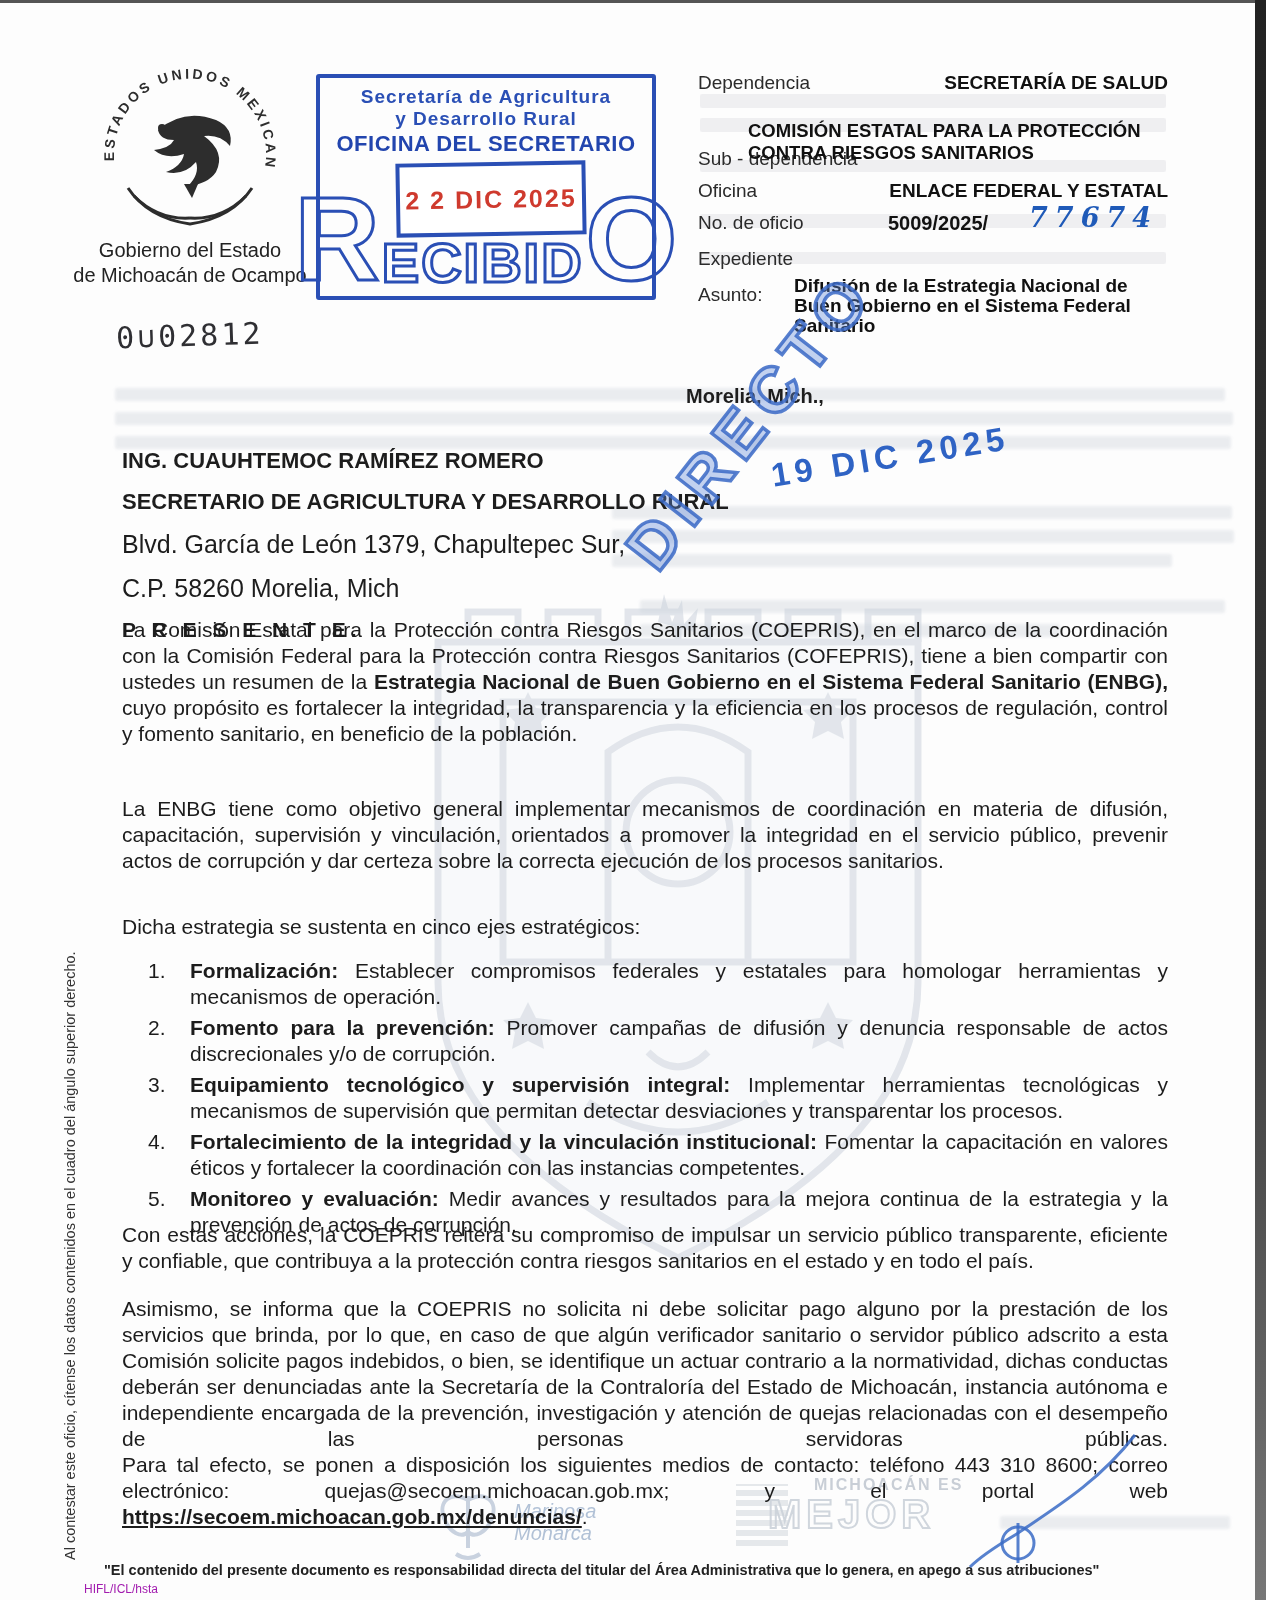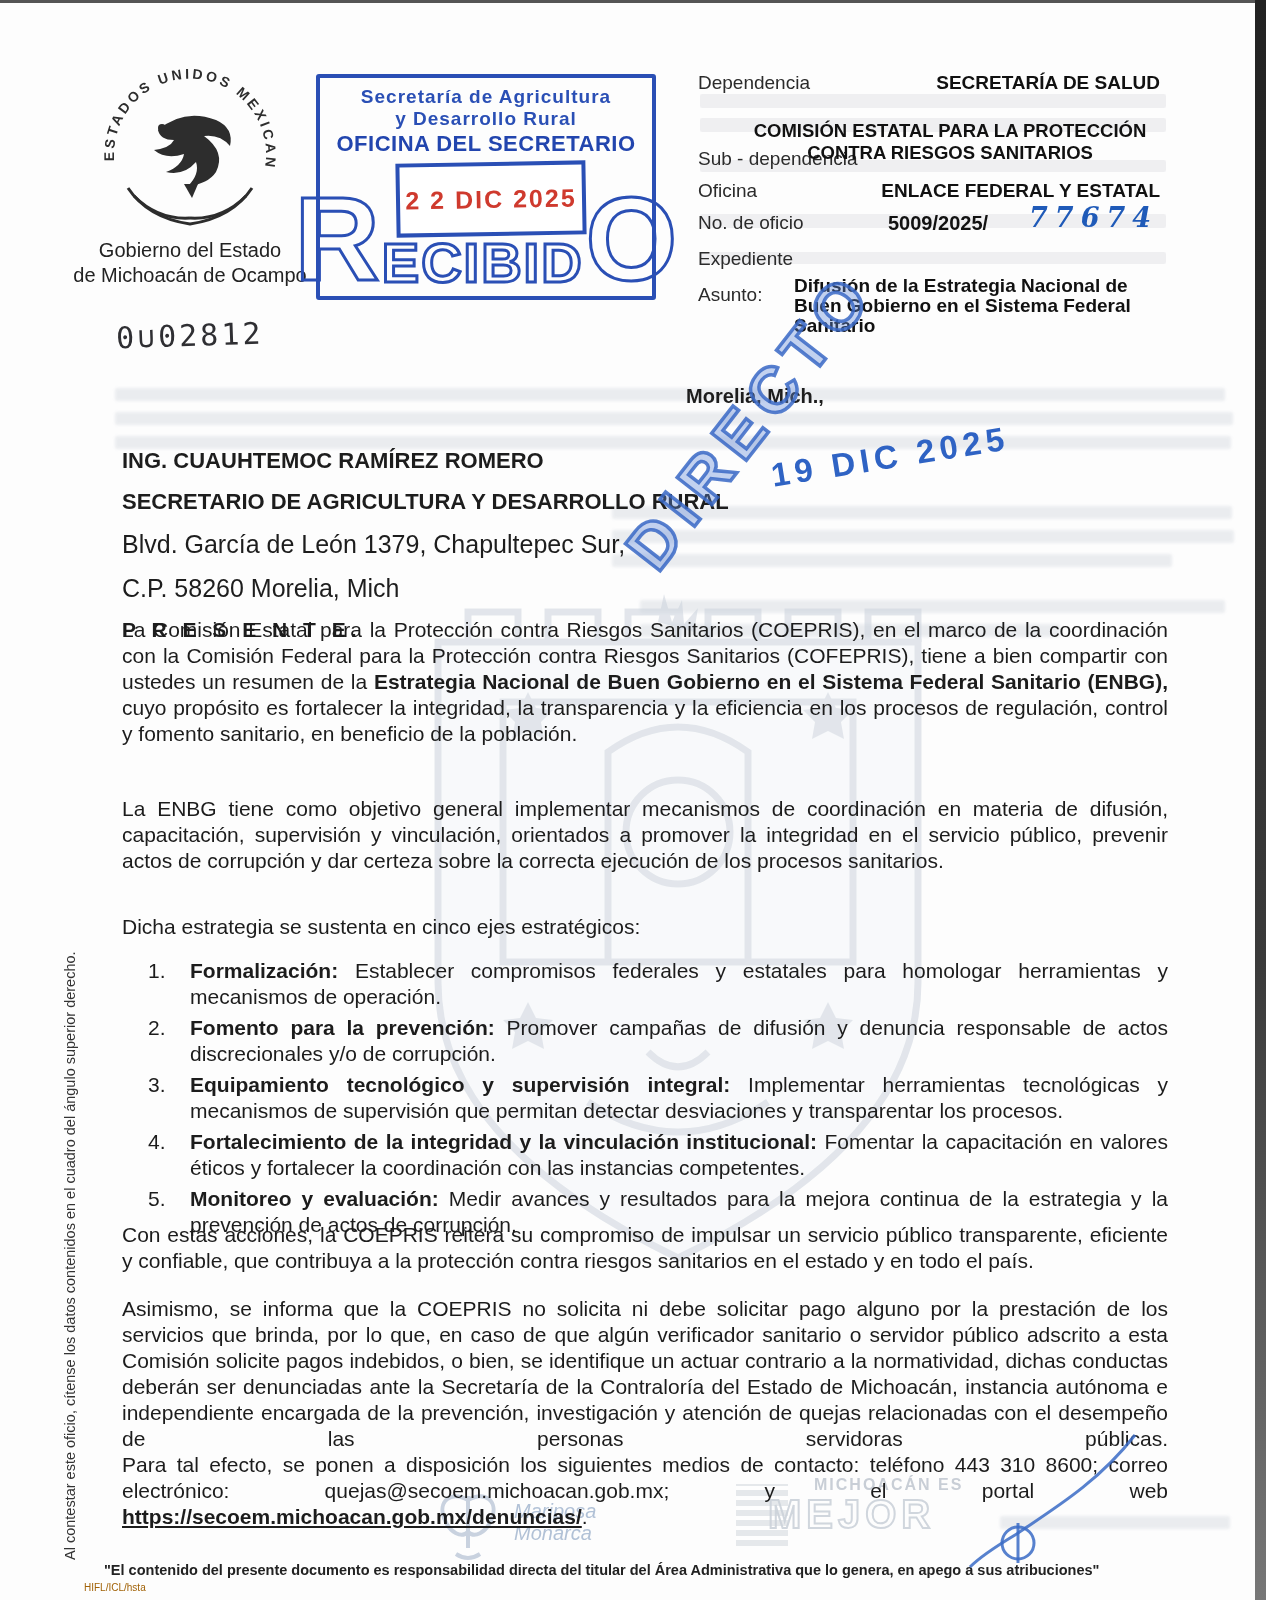--- a/index.html
+++ b/index.html
@@ -24,21 +24,21 @@
   .rec-l3{top:53px;width:100%;text-align:center;color:#2245ae;font-weight:bold;font-size:22px;letter-spacing:.5px;}
   .rec-datebox{left:76px;top:84px;width:182px;height:66px;border:4px solid #2a4fb5;display:flex;align-items:center;justify-content:center;transform:rotate(-1deg);}
   .rec-date{color:#cf3a2e;font-weight:bold;font-size:25px;letter-spacing:2px;white-space:nowrap;}
   .rec-word{left:0;top:78px;width:100%;height:134px;display:flex;align-items:flex-end;justify-content:center;}
   .outline-blue{color:rgba(255,255,255,0);-webkit-text-stroke:3px #2a4fb5;font-weight:800;}
   .rec-big{font-size:118px;line-height:.86;}
   .rec-mid{font-size:56px;line-height:.9;margin:0 2px 2px 2px;letter-spacing:2px;}
   
   .fields{left:698px;top:72px;width:470px;z-index:3;}
   .f-label{position:absolute;left:0;font-size:19px;color:#2b2b2b;}
-  .f-value{position:absolute;right:8px;text-align:center;font-weight:bold;font-size:19px;color:#111;}
+  .f-value{position:absolute;right:0;text-align:left;font-weight:bold;font-size:19px;color:#111;}
   .oficio-num{position:absolute;left:190px;font-weight:bold;font-size:20px;color:#111;}
   .stamp-77674{position:absolute;right:10px;font-family:"DejaVu Serif",serif;font-weight:bold;font-style:italic;color:#1f5ab8;font-size:27px;letter-spacing:7px;}
   .asunto-val{position:absolute;left:96px;width:374px;font-weight:bold;font-size:19px;line-height:20px;color:#111;text-align:left;}
   
   .folio{left:116px;top:318px;font-family:"DejaVu Sans Mono",monospace;font-size:30px;letter-spacing:3px;color:#2f2f33;transform:rotate(-2deg);z-index:4;}
   .slogan{left:290px;top:334px;width:860px;text-align:center;font-size:23.5px;color:#2b2b2b;z-index:3;}
   .dateline{left:620px;top:385px;width:270px;text-align:center;font-weight:bold;font-size:20px;z-index:3;}
   .directo{left:570px;top:270px;width:360px;height:300px;display:flex;align-items:center;justify-content:center;transform:rotate(-52deg);z-index:5;}
   .directo span{font-size:64px;font-weight:800;letter-spacing:10px;color:rgba(96,136,216,.38);-webkit-text-stroke:3.5px rgba(58,104,198,.85);}
   .date2{left:770px;top:438px;transform:rotate(-9deg);color:#2f63c4;font-weight:bold;font-size:33px;letter-spacing:5px;z-index:5;white-space:nowrap;}
@@ -56,21 +56,21 @@
   .li{display:flex;font-size:21px;line-height:26px;color:#1c1c1c;margin-bottom:5px;}
   .li .num{width:42px;flex:none;}
   .li .txt{flex:1;text-align:justify;}
   .p4{top:1222px;} 
   .p5a{top:1296px;text-align:justify;text-align-last:justify;}
   .p5b{top:1452px;text-align:justify;text-align-last:justify;}
   .p5c{top:1504px;text-align:left;}
   .url{text-decoration:underline;font-weight:bold;}
   
   .disclaimer{left:104px;top:1562px;width:1060px;font-size:14.5px;font-weight:bold;color:#222;z-index:3;}
-  .initials{left:84px;top:1582px;font-size:10px;color:#a16207;z-index:3;}
+  .initials{left:84px;top:1582px;font-size:12px;color:#a21caf;z-index:3;}
   .sidenote{left:62px;top:1560px;transform:rotate(-90deg);transform-origin:0 0;font-size:14.5px;color:#333;white-space:nowrap;z-index:3;}
   
   .wm-shield{left:408px;top:582px;width:540px;height:706px;z-index:1;opacity:.55;}
   .wm-bottom{z-index:1;}
   .wm-mariposa{left:498px;top:1500px;color:#9fb3cd;font-size:20px;font-style:italic;line-height:22px;opacity:.8;margin-left:16px;}
   .wm-butterfly{left:436px;top:1488px;width:64px;height:74px;opacity:.75;}
   .wm-qr{left:736px;top:1484px;width:52px;height:62px;background:
      repeating-linear-gradient(0deg,#d3d8de 0 6px,#fff 6px 10px),
      repeating-linear-gradient(90deg,#d3d8de 0 6px,rgba(255,255,255,.6) 6px 10px);
      opacity:.55;}

